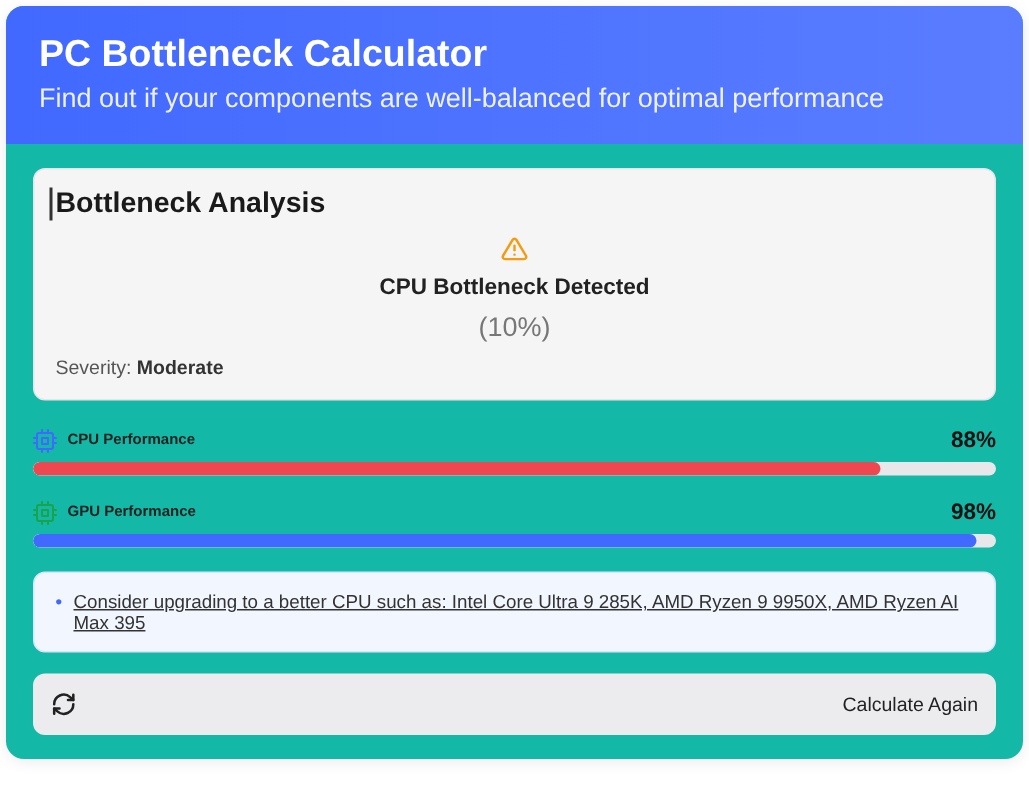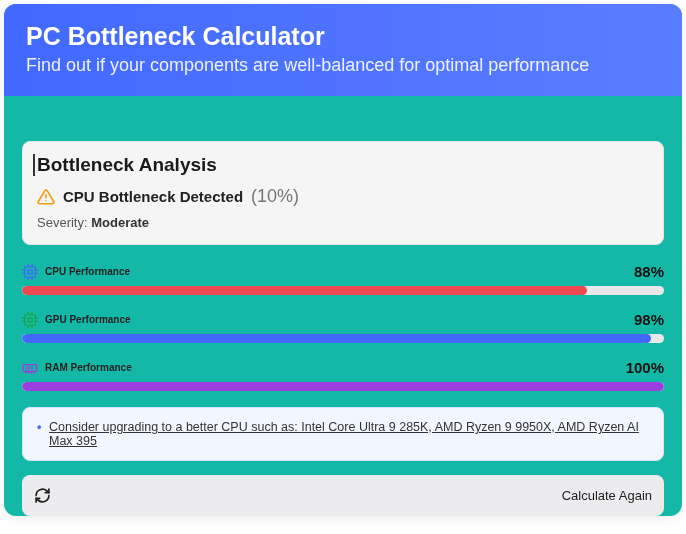--- a/index.html
+++ b/index.html
@@ -25,22 +25,21 @@
 .header h1 {
   font-size: 25px;
   font-weight: 600;
   margin-bottom: 4px;
 }
 .header p {
   font-size: 18px;
   color: rgba(255,255,255,0.9);
 }
 .body {
-  padding: 0 18px;
-  margin-top: 45px;
+  padding: 16px 18px;
 }
 .analysis {
   background: #f5f5f6;
   border: 1px solid #e5e5e8;
   border-radius: 8px;
   padding: 12px 14px 14px;
   margin-bottom: 18px;
 }
 .analysis h2 {
   font-size: 19px;
@@ -49,20 +48,21 @@
   margin-bottom: 10px;
   border-left: 2px solid #333;
   padding-left: 2px;
   margin-left: -4px;
 }
 .detect-row {
   display: flex;
   align-items: center;
   gap: 8px;
   margin-bottom: 8px;
+  flex-direction: column;
 }
 .warn-icon {
   color: #f39c12;
   display: inline-flex;
 }
 .detect-text {
   font-size: 15px;
   font-weight: 600;
   color: #222;
 }
@@ -240,43 +240,20 @@
           </span>
           <span>GPU Performance</span>
         </div>
         <div class="perf-val">98%</div>
       </div>
       <div class="bar-track">
         <div class="bar-fill bar-blue" style="width:98%"></div>
       </div>
     </div>
 
-    <div class="perf-row">
-      <div class="perf-head">
-        <div class="perf-label">
-          <span class="perf-icon">
-            <svg width="16" height="16" viewBox="0 0 24 24" fill="none" stroke="#9b3fe0" stroke-width="2" stroke-linecap="round" stroke-linejoin="round">
-                <rect x="2" y="7" width="20" height="10" rx="1"></rect>
-                <line x1="6" y1="17" x2="6" y2="20"></line>
-                <line x1="10" y1="17" x2="10" y2="20"></line>
-                <line x1="14" y1="17" x2="14" y2="20"></line>
-                <line x1="18" y1="17" x2="18" y2="20"></line>
-                <line x1="7" y1="10" x2="7" y2="14"></line>
-                <line x1="11" y1="10" x2="11" y2="14"></line>
-                <line x1="15" y1="10" x2="15" y2="14"></line>
-              </svg>
-          </span>
-          <span>RAM Performance</span>
-        </div>
-        <div class="perf-val">100%</div>
-      </div>
-      <div class="bar-track">
-        <div class="bar-fill bar-purple" style="width:100%"></div>
-      </div>
-    </div>
 
     <div class="recs">
       <ul>
         <li>Consider upgrading to a better CPU such as: Intel Core Ultra 9 285K, AMD Ryzen 9 9950X, AMD Ryzen AI Max 395</li>
       </ul>
     </div>
 
     <button class="calc-btn">
       <span class="refresh-icon">
         <svg width="17" height="17" viewBox="0 0 24 24" fill="none" stroke="#222" stroke-width="2.4" stroke-linecap="round" stroke-linejoin="round">

